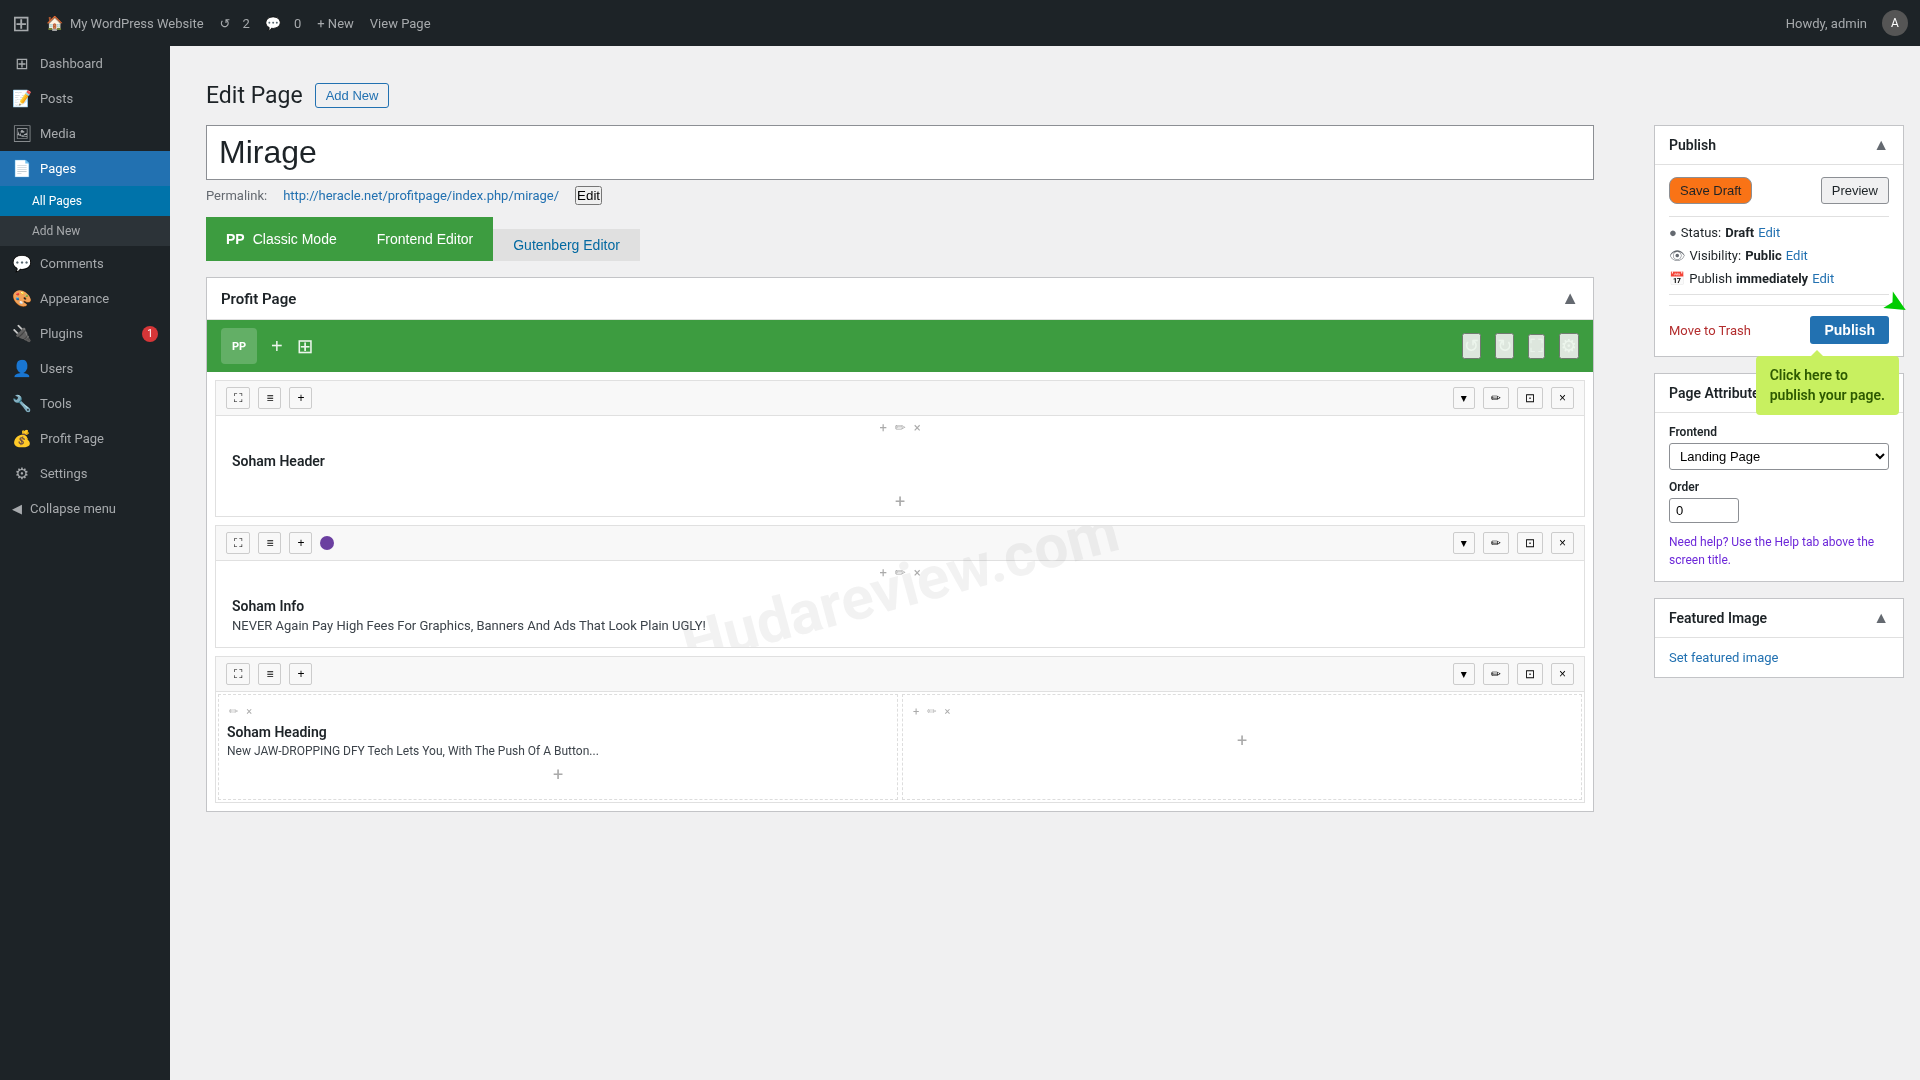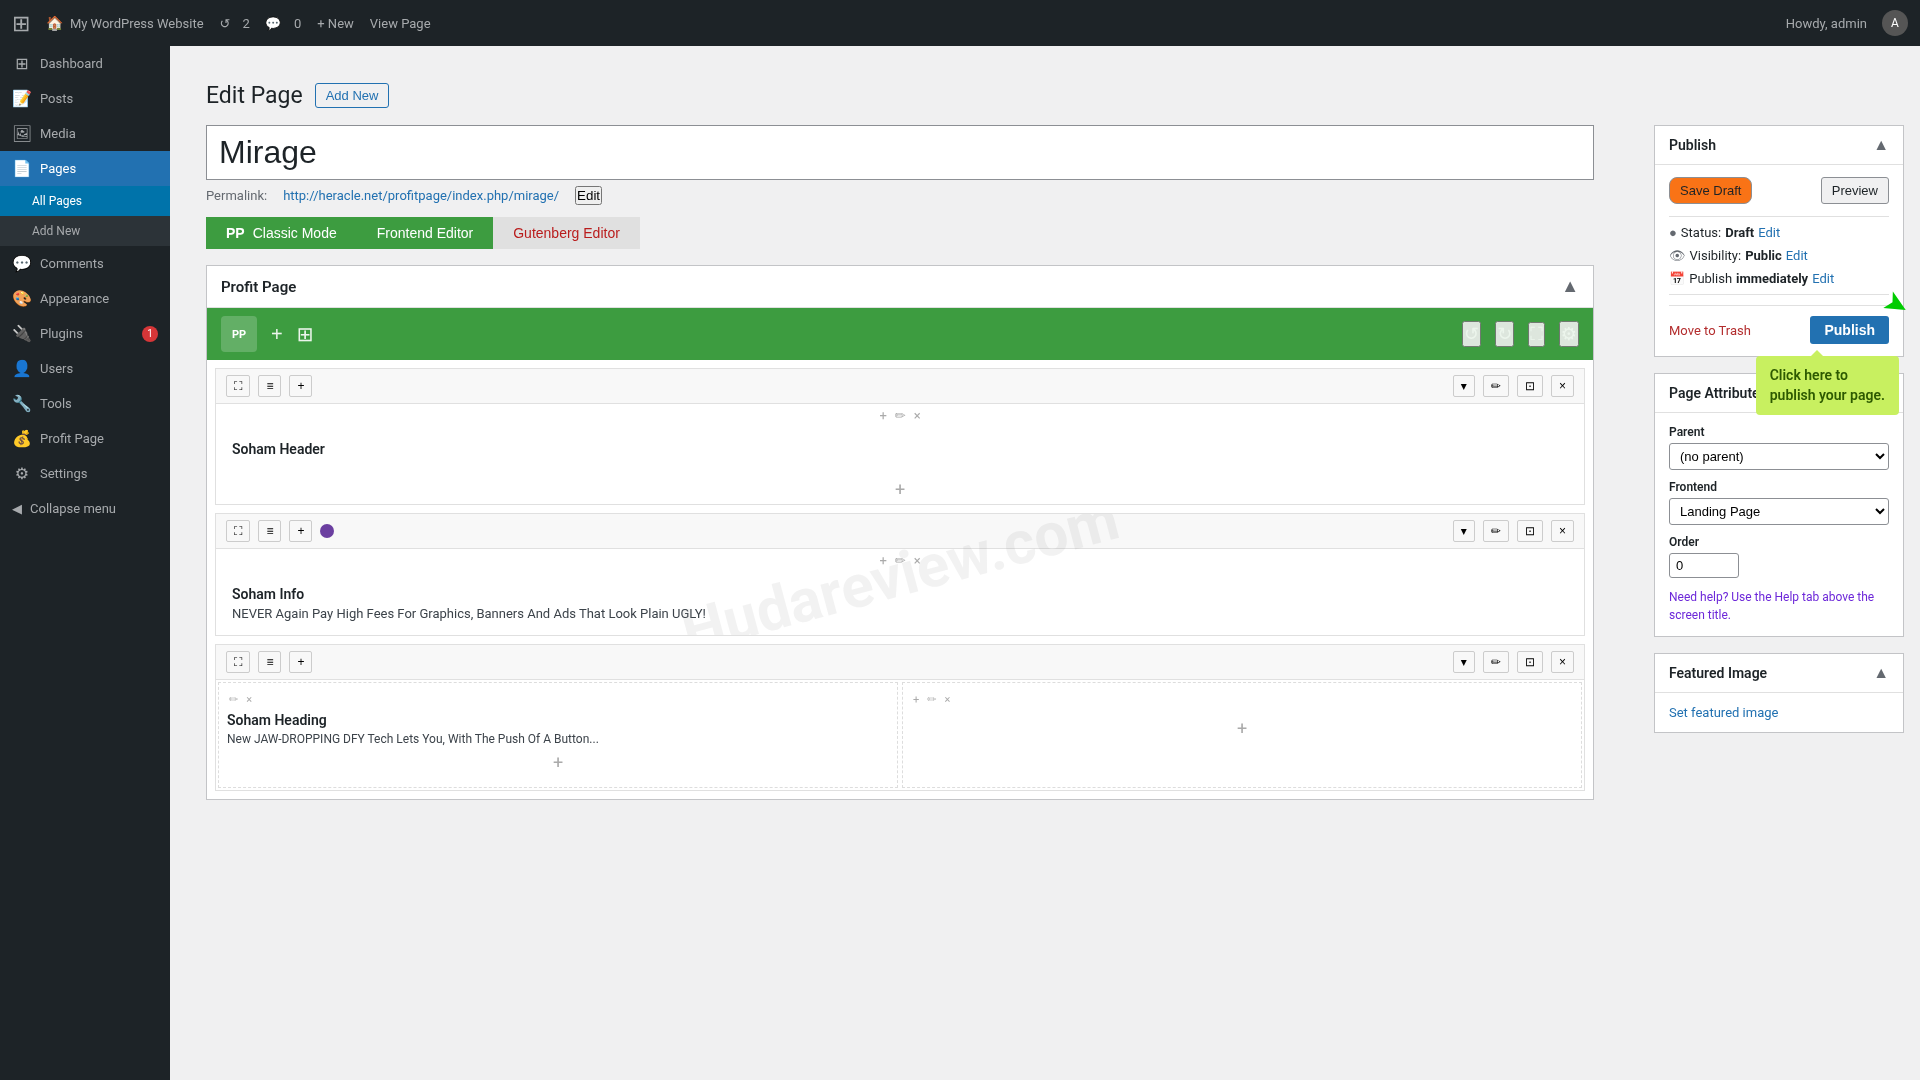--- a/index.html
+++ b/index.html
@@ -47,21 +47,21 @@
 
     
     .permalink-row { display: flex; align-items: center; gap: 16px; margin-bottom: 12px; font-size: 13px; color: #646970; }
     .permalink-row a { color: #2271b1; text-decoration: none; }
 
     
     .editor-mode-buttons { display: flex; gap: 0; margin-bottom: 16px; }
     .mode-btn { padding: 8px 20px; font-size: 14px; cursor: pointer; display: flex; align-items: center; gap: 8px; }
     .mode-btn.pp-mode { background: #3d9c40; color: #fff; border: none; }
     .mode-btn.frontend-mode { background: #3d9c40; color: #fff; border: none; }
-    .mode-btn.gutenberg-mode { background: #e0e0e0; color: #b91c1c; border: none; }
+    .mode-btn.gutenberg-mode { background: #e0e0e0; color: #0369a1; border: none; margin-top: 12px; }
 
     
     .pagebuilder-wrap { border: 1px solid #c3c4c7; background: #fff; }
     .pagebuilder-header { background: #fff; padding: 10px 14px; display: flex; align-items: center; justify-content: space-between; border-bottom: 1px solid #e0e0e0; }
     .pagebuilder-title { font-size: 15px; font-weight: 600; color: #1d2327; }
     .pagebuilder-collapse { background: none; border: none; font-size: 18px; cursor: pointer; color: #646970; }
 
     
     .builder-toolbar { background: #3d9c40; padding: 8px 14px; display: flex; align-items: center; gap: 14px; }
     .builder-toolbar .tb-logo { width: 36px; height: 36px; background: rgba(255,255,255,0.2); border-radius: 4px; display: flex; align-items: center; justify-content: center; color: #fff; font-size: 14px; font-weight: bold; }
@@ -403,26 +403,20 @@
             </div>
           </div>
 
           <div class="metabox">
             <div class="metabox-header">
               <span class="metabox-title">Page Attributes</span>
               <button class="metabox-toggle">▲</button>
             </div>
             <div class="metabox-body">
               <div class="attr-row">
-                <label class="attr-label">Parent</label>
-                <select class="attr-select">
-                  <option>(no parent)</option>
-                </select>
-              </div>
-              <div class="attr-row">
                 <label class="attr-label">Frontend</label>
                 <select class="attr-select">
                   <option>Default Template</option>
                   <option selected="">Landing Page</option>
                   <option>Full Width</option>
                 </select>
               </div>
               <div class="attr-row">
                 <label class="attr-label">Order</label>
                 <input class="attr-input" type="text" value="0" style="">

